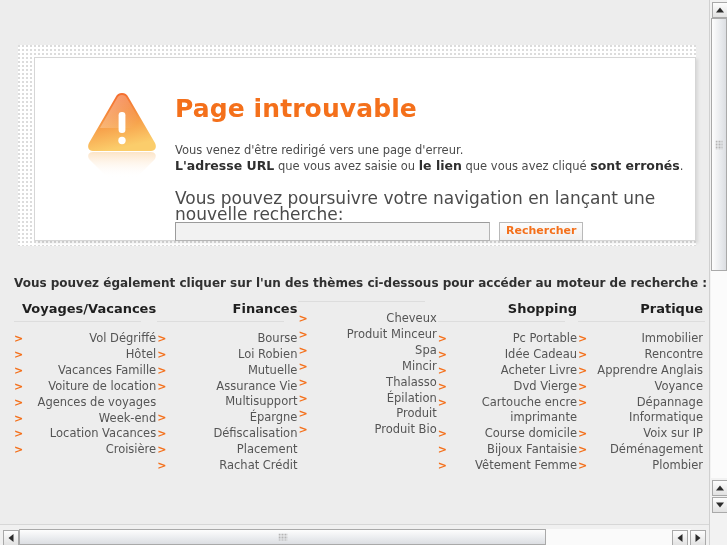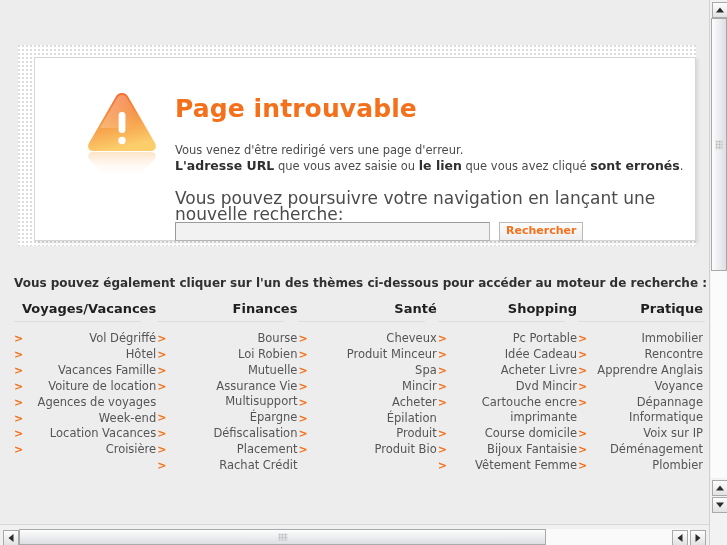--- a/index.html
+++ b/index.html
@@ -371,42 +371,41 @@
         <li><span class="arrow">&gt;</span><span>Mutuelle</span></li>
         <li><span class="arrow">&gt;</span><span>Assurance Vie Multisupport</span></li>
         <li><span class="arrow">&gt;</span><span>Épargne</span></li>
         <li><span class="arrow">&gt;</span><span>Défiscalisation</span></li>
         <li><span class="arrow">&gt;</span><span>Placement</span></li>
         <li><span class="arrow">&gt;</span><span>Rachat Crédit</span></li>
       </ul>
     </div>
 
     <div class="col">
-      <div class="col-title">Santé</div>
       <div class="col-rule"></div>
       <ul class="links">
         <li><span class="arrow">&gt;</span><span>Cheveux</span></li>
         <li><span class="arrow">&gt;</span><span>Produit Minceur</span></li>
         <li><span class="arrow">&gt;</span><span>Spa</span></li>
         <li><span class="arrow">&gt;</span><span>Mincir</span></li>
-        <li><span class="arrow">&gt;</span><span>Acheter</span></li>
+        <li><span class="arrow">&gt;</span><span>Thalasso</span></li>
         <li><span class="arrow">&gt;</span><span>Épilation</span></li>
         <li><span class="arrow">&gt;</span><span>Produit</span></li>
         <li><span class="arrow">&gt;</span><span>Produit Bio</span></li>
       </ul>
     </div>
 
     <div class="col">
       <div class="col-title">Shopping</div>
       <div class="col-rule"></div>
       <ul class="links">
         <li><span class="arrow">&gt;</span><span>Pc Portable</span></li>
         <li><span class="arrow">&gt;</span><span>Idée Cadeau</span></li>
         <li><span class="arrow">&gt;</span><span>Acheter Livre</span></li>
-        <li><span class="arrow">&gt;</span><span>Dvd Mincir</span></li>
+        <li><span class="arrow">&gt;</span><span>Dvd Vierge</span></li>
         <li><span class="arrow">&gt;</span><span>Cartouche encre imprimante</span></li>
         <li><span class="arrow">&gt;</span><span>Course domicile</span></li>
         <li><span class="arrow">&gt;</span><span>Bijoux Fantaisie</span></li>
         <li><span class="arrow">&gt;</span><span>Vêtement Femme</span></li>
       </ul>
     </div>
 
     <div class="col">
       <div class="col-title">Pratique</div>
       <div class="col-rule"></div>

